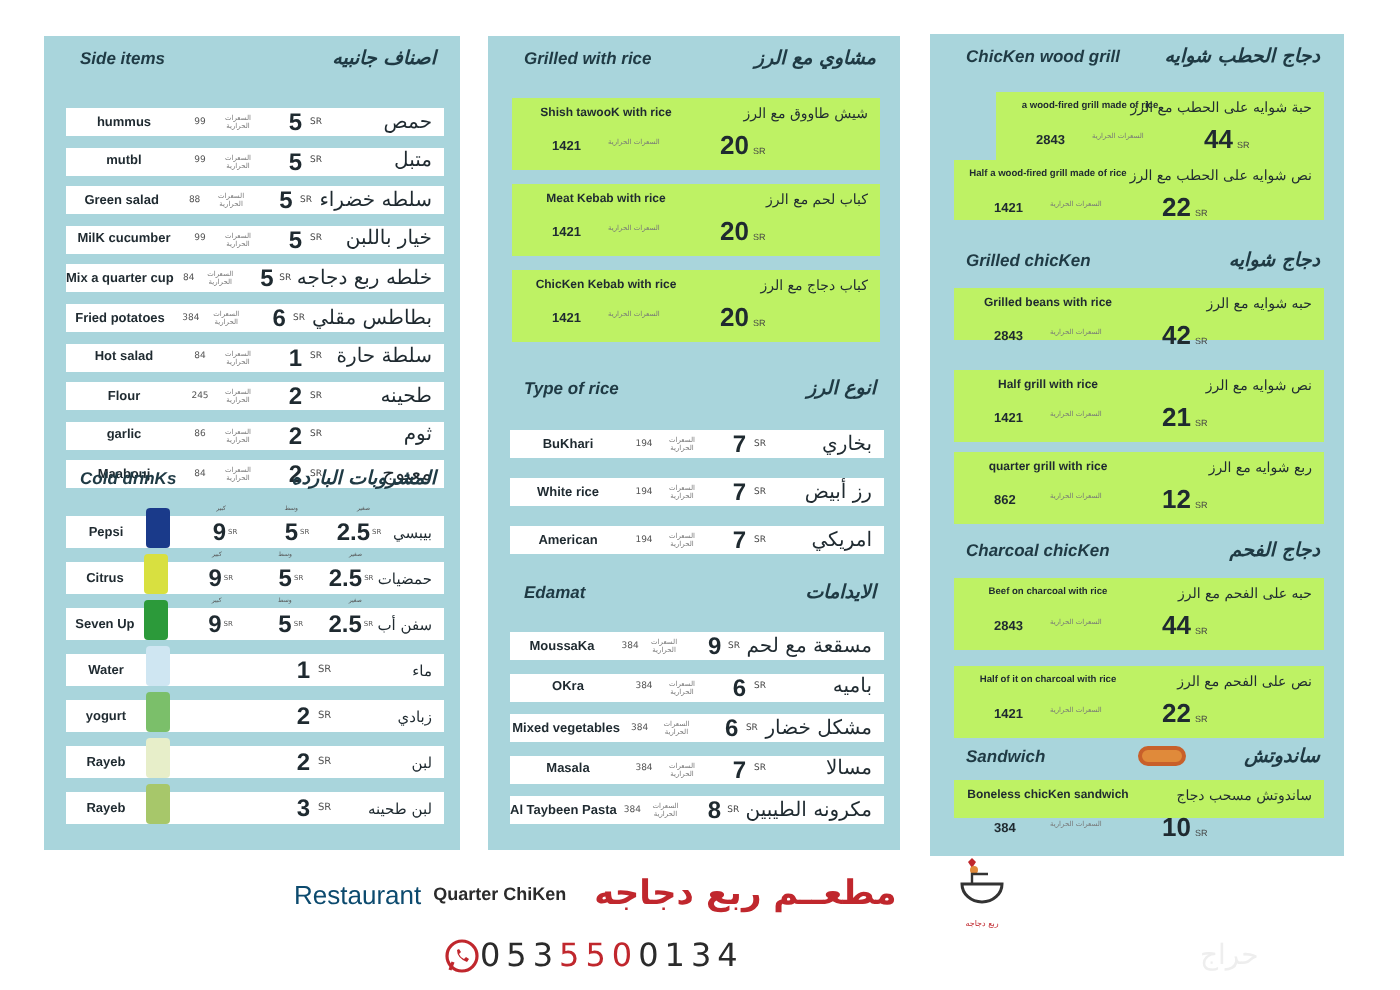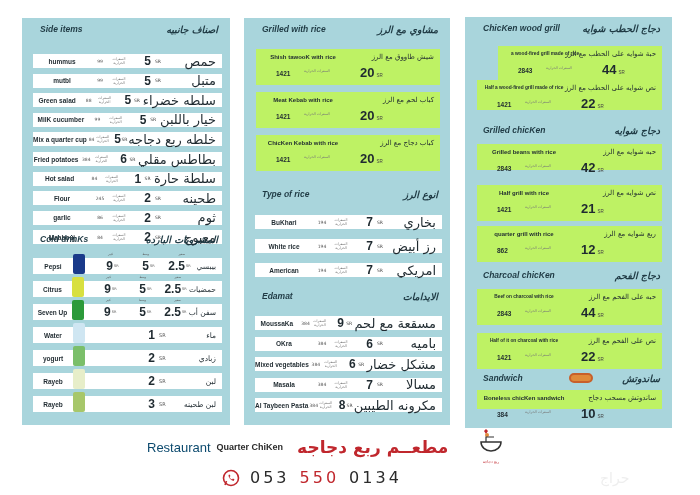--- a/index.html
+++ b/index.html
@@ -15,21 +15,21 @@
   .sec-head .en { font-family: "Liberation Sans", sans-serif; font-weight: bold; font-size: 8.5px; color: #1f3a44; }
   .sec-head .ar { font-family: "DejaVu Sans", sans-serif; font-weight: bold; font-size: 9.5px; color: #1f3a44; direction: rtl; }
 
   
   .row { position: absolute; left: 11px; right: 8px; height: 14px; background: #fff; display: flex; align-items: center; font-size: 6.5px; }
   .row .en { width: 58px; text-align: center; font-family: "Liberation Sans", sans-serif; font-weight: bold; font-size: 6.5px; white-space: nowrap; }
   .row .cal { width: 18px; text-align: center; font-size: 4.5px; color: #555; }
   .row .callbl { width: 20px; text-align: center; font-size: 3.5px; color: #777; line-height: 4px; }
   .row .price { width: 22px; text-align: right; font-family: "Liberation Sans", sans-serif; font-weight: bold; font-size: 12px; }
   .row .sr { width: 14px; text-align: center; font-size: 4.5px; color: #444; }
-  .row .ar { flex: 1; text-align: right; padding-right: 6px; font-size: 13px; direction: rtl; white-space: nowrap; }
+  .row .ar { flex: 1; text-align: right; padding-right: 6px; font-size: 10px; direction: rtl; white-space: nowrap; }
 
   
   .drow { position: absolute; left: 11px; right: 8px; height: 16px; background: #fff; display: flex; align-items: center; }
   .drow .en { width: 40px; text-align: center; font-family: "Liberation Sans", sans-serif; font-weight: bold; font-size: 6.5px; }
   .drow .img { width: 12px; height: 20px; margin-top: -4px; border-radius: 2px; }
   .drow .p { width: 28px; text-align: right; font-family: "Liberation Sans", sans-serif; font-weight: bold; font-size: 12px; position: relative; }
   .drow .s { width: 8px; font-size: 3.5px; color: #555; padding-left: 1px; }
   .drow .sz { position: absolute; top: -7px; right: 0; font-size: 3px; color: #555; font-weight: normal; }
   .drow .ar { flex: 1; text-align: right; padding-right: 6px; font-size: 7.5px; direction: rtl; white-space: nowrap; }
 
@@ -42,21 +42,21 @@
   .card .ar { position: absolute; right: 6px; top: 4px; font-size: 7px; direction: rtl; white-space: nowrap; }
   .card .price { position: absolute; left: 104px; top: 16px; font-family: "Liberation Sans", sans-serif; font-weight: bold; font-size: 13px; }
   .card .sr { font-size: 4.5px; color: #444; font-weight: normal; margin-left: 2px; }
 
   .footer-title { position: absolute; top: 437px; left: 147px; display: flex; align-items: center; gap: 6px; }
   .footer-title .r { font-family: "Liberation Sans", sans-serif; font-weight: normal; font-size: 13px; color: #0c4a6e; }
   .footer-title .q { font-family: "Liberation Sans", sans-serif; font-weight: bold; font-size: 9px; color: #2b2b2b; }
   .footer-title .ar { font-family: "DejaVu Sans", sans-serif; font-weight: bold; font-size: 17px; color: #c0272d; direction: rtl; margin-left: 8px; }
   .logo { position: absolute; left: 478px; top: 428px; width: 26px; height: 36px; }
   .logo .cap { position: absolute; bottom: 0; left: 0; width: 26px; text-align: center; font-size: 4px; color: #c0272d; }
-  .phone { position: absolute; top: 468px; left: 222px; display: flex; align-items: center; gap: 10px; font-family: "DejaVu Sans", sans-serif; font-size: 16px; letter-spacing: 3px; color: #2b2b2b; }
+  .phone { position: absolute; top: 468px; left: 222px; display: flex; align-items: center; font-family: "DejaVu Sans", sans-serif; font-size: 16px; letter-spacing: 3px; color: #2b2b2b; }
   .phone .mid { color: #c0272d; }
   .wm { position: absolute; left: 600px; top: 470px; font-size: 14px; color: #eeeeee; }
 </style>
 </head>
 <body>
 
 <div class="panel" id="p1">
   <div class="sec-head" style="top:6px">
     <span class="en">Side items</span>
     <span class="ar">اصناف جانبيه</span>

